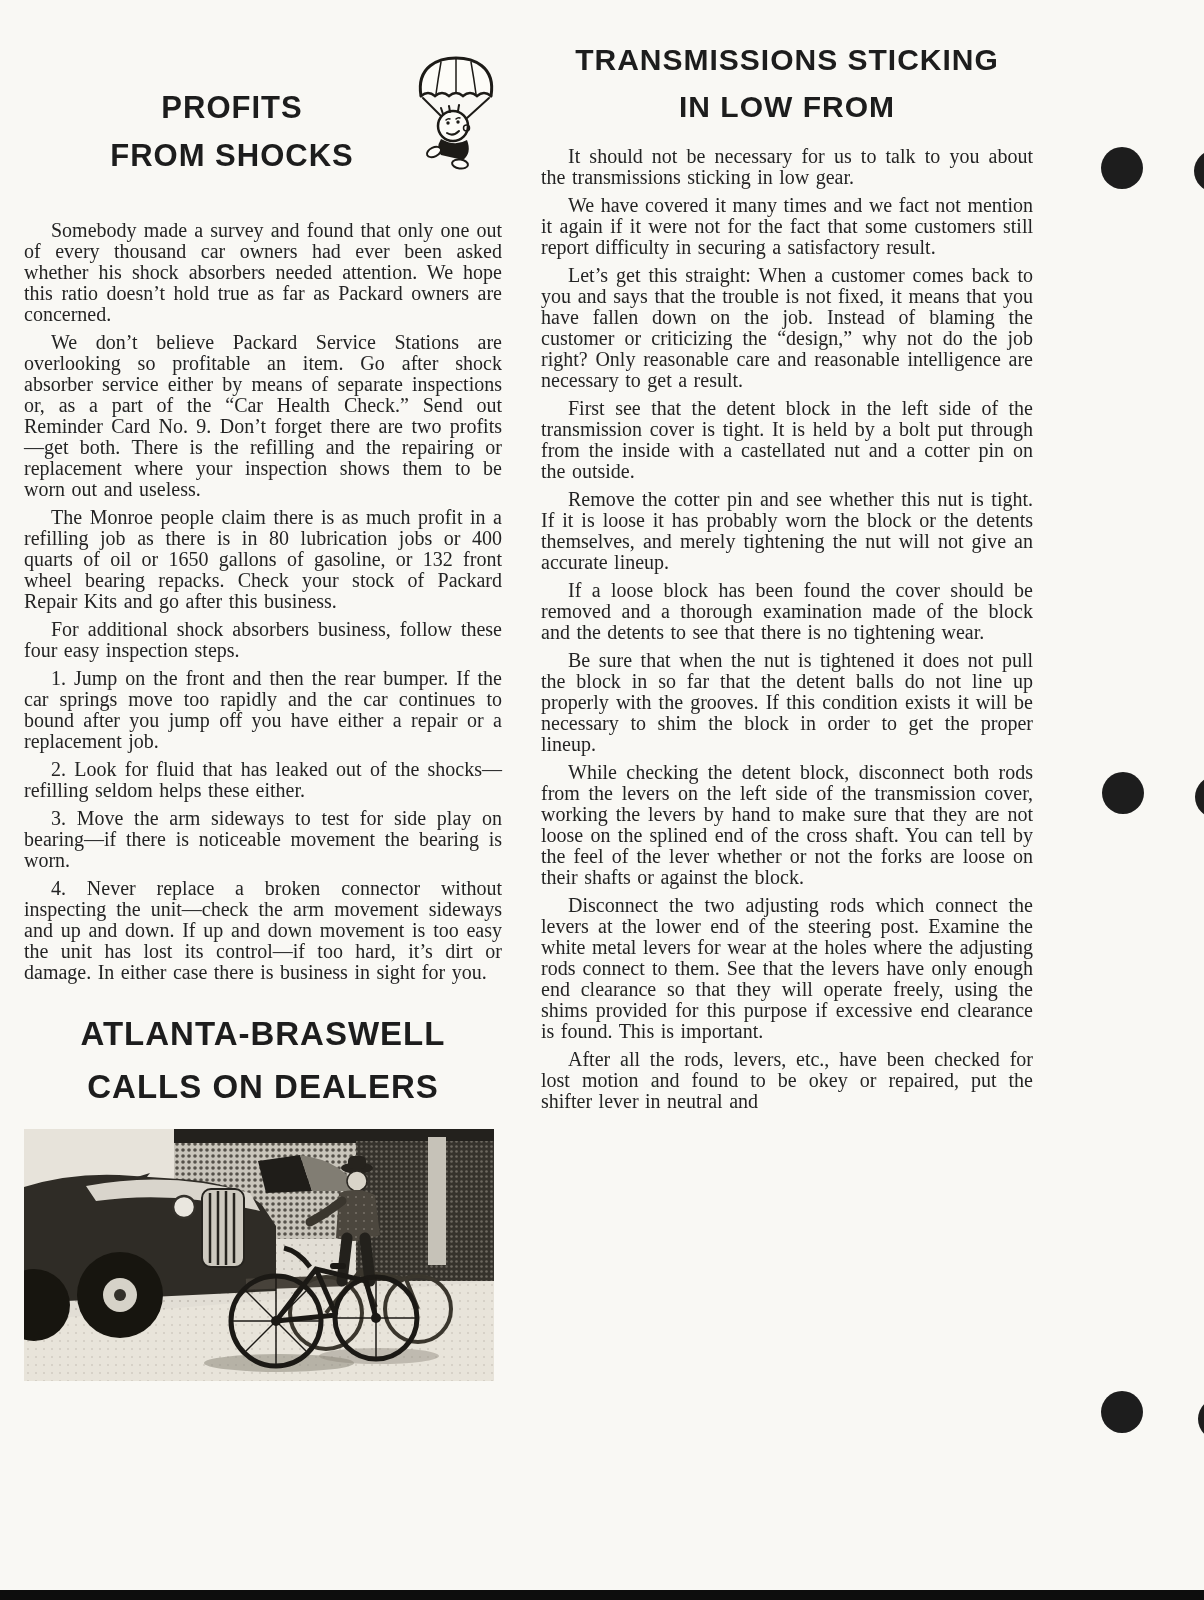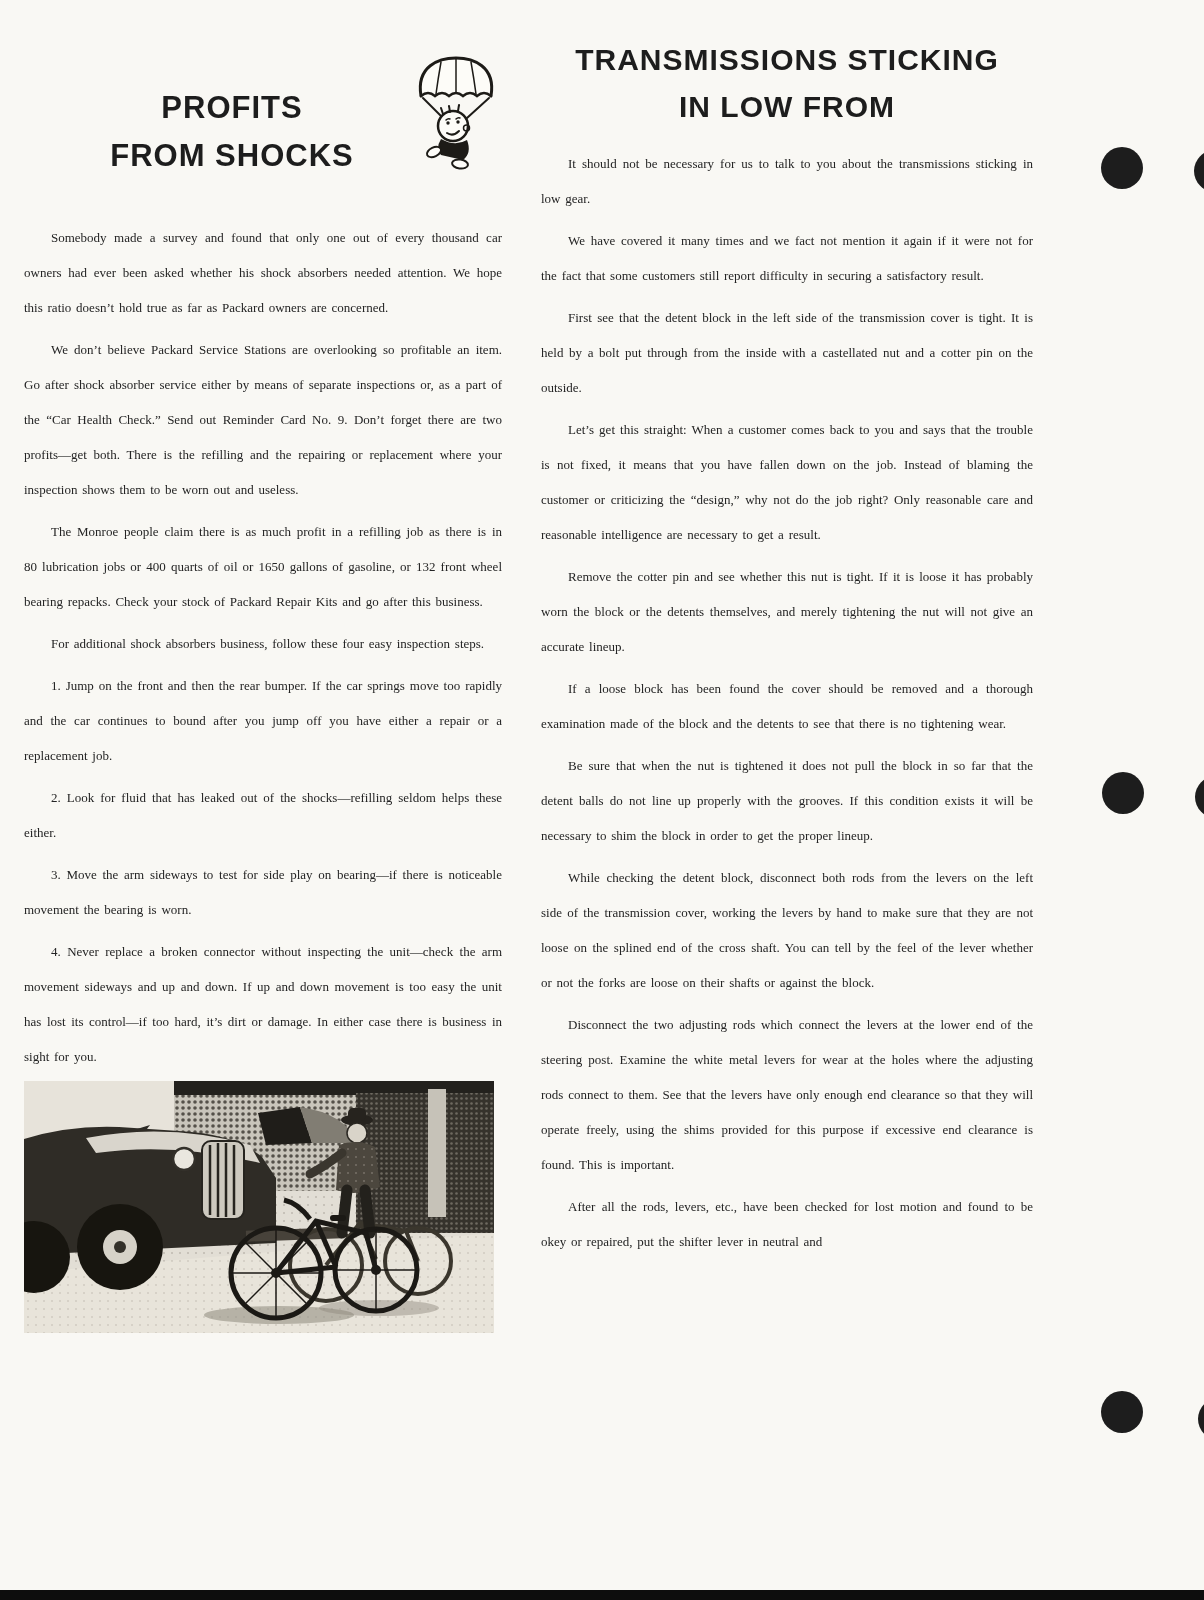--- a/index.html
+++ b/index.html
@@ -23,22 +23,22 @@
     text-align:center;
     color:#1d1d1d;
     letter-spacing:1px;
   }
   .shocks-title { font-size:31px; line-height:48px; margin:30px 0 16px 40px; flex:1; }
   .trans-title  { font-size:30px; line-height:47px; margin:0 0 16px 0; }
   .braswell-title { font-size:33px; line-height:53px; margin:24px 0 16px 0; }
 
   
   p.body-par {
-    font-size:13px;
-    line-height:35px;
+    font-size:20px;
+    line-height:21px;
     text-align:justify;
     text-indent:27px;
     margin:0 0 7px 0;
     word-spacing:1.5px;
   }
 
   
   .shocks-header { display:flex; align-items:flex-start; margin-bottom:24px; }
   .mascot { width:92px; height:118px; flex:none; margin-left:10px; }
 
@@ -103,20 +103,24 @@
 
     <p class="body-par">Somebody made a survey and found that only one out of every thousand car owners had ever been asked whether his shock absorbers needed attention.  We hope this ratio doesn’t hold true as far as Packard owners are concerned.</p>
     <p class="body-par">We don’t believe Packard Service Stations are overlooking so profitable an item.  Go after shock absorber service either by means of separate inspections or, as a part of the “Car Health Check.”  Send out Reminder Card No. 9. Don’t forget there are two profits—get both. There is the refilling and the repairing or replacement where your inspection shows them to be worn out and useless.</p>
     <p class="body-par">The Monroe people claim there is as much profit in a refilling job as there is in 80 lubrication jobs or 400 quarts of oil or 1650 gallons of gasoline, or 132 front wheel bearing repacks. Check your stock of Packard Repair Kits and go after this business.</p>
     <p class="body-par">For additional shock absorbers business, follow these four easy inspection steps.</p>
     <p class="body-par">1.  Jump on the front and then the rear bumper.  If the car springs move too rapidly and the car continues to bound after you jump off you have either a repair or a replacement job.</p>
     <p class="body-par">2.  Look for fluid that has leaked out of the shocks—refilling seldom helps these either.</p>
     <p class="body-par">3.  Move the arm sideways to test for side play on bearing—if there is noticeable movement the bearing is worn.</p>
     <p class="body-par">4.  Never replace a broken connector without inspecting the unit—check the arm movement sideways and up and down.  If up and down movement is too easy the unit has lost its control—if too hard, it’s dirt or damage.  In either case there is business in sight for you.</p>
 
+    <div class="headline braswell-title">
+      <div>ATLANTA-BRASWELL</div>
+      <div>CALLS ON DEALERS</div>
+    </div>
 
     <div class="photo-frame" role="img" aria-label="Halftone photograph of a salesman standing with bicycles beside a Packard car in front of a building">
       <svg viewBox="0 0 470 252" width="470" height="252">
         <defs>
           <pattern id="dotsLight" width="8" height="8" patternUnits="userSpaceOnUse">
             <circle cx="4" cy="4" r="1" fill="#a19b90"></circle>
           </pattern>
           <pattern id="dotsMed" width="6" height="6" patternUnits="userSpaceOnUse">
             <rect width="6" height="6" fill="#c9c5bb"></rect>
             <circle cx="3" cy="3" r="1.8" fill="#55514a"></circle>
@@ -197,22 +201,22 @@
   </div>
 
   <div class="col-right">
     <div class="headline trans-title">
       <div>TRANSMISSIONS STICKING</div>
       <div>IN LOW FROM</div>
     </div>
 
     <p class="body-par">It should not be necessary for us to talk to you about the transmissions sticking in low gear.</p>
     <p class="body-par">We have covered it many times and we fact not mention it again if it were not for the fact that some customers still report difficulty in securing a satisfactory result.</p>
+    <p class="body-par">Let’s get this straight:  When a customer comes back to you and says that the trouble is not fixed, it means that you have fallen down on the job.  Instead of blaming the customer or criticizing the “design,” why not do the job right?  Only reasonable care and reasonable intelligence are necessary to get a result.</p>
     <p class="body-par">First see that the detent block in the left side of the transmission cover is tight.  It is held by a bolt put through from the inside with a castellated nut and a cotter pin on the outside.</p>
-    <p class="body-par">Let’s get this straight:  When a customer comes back to you and says that the trouble is not fixed, it means that you have fallen down on the job.  Instead of blaming the customer or criticizing the “design,” why not do the job right?  Only reasonable care and reasonable intelligence are necessary to get a result.</p>
     <p class="body-par">Remove the cotter pin and see whether this nut is tight.  If it is loose it has probably worn the block or the detents themselves, and merely tightening the nut will not give an accurate lineup.</p>
     <p class="body-par">If a loose block has been found the cover should be removed and a thorough examination made of the block and the detents to see that there is no tightening wear.</p>
     <p class="body-par">Be sure that when the nut is tightened it does not pull the block in so far that the detent balls do not line up properly with the grooves.  If this condition exists it will be necessary to shim the block in order to get the proper lineup.</p>
     <p class="body-par">While checking the detent block, disconnect both rods from the levers on the left side of the transmission cover, working the levers by hand to make sure that they are not loose on the splined end of the cross shaft.  You can tell by the feel of the lever whether or not the forks are loose on their shafts or against the block.</p>
     <p class="body-par">Disconnect the two adjusting rods which connect the levers at the lower end of the steering post.  Examine the white metal levers for wear at the holes where the adjusting rods connect to them.  See that the levers have only enough end clearance so that they will operate freely, using the shims provided for this purpose if excessive end clearance is found.  This is important.</p>
     <p class="body-par">After all the rods, levers, etc., have been checked for lost motion and found to be okey or repaired, put the shifter lever in neutral and</p>
   </div>
 
   <div class="punch-hole" style="left:1101px; top:147px;"></div>
   <div class="punch-hole" style="left:1194px; top:150px;"></div>

